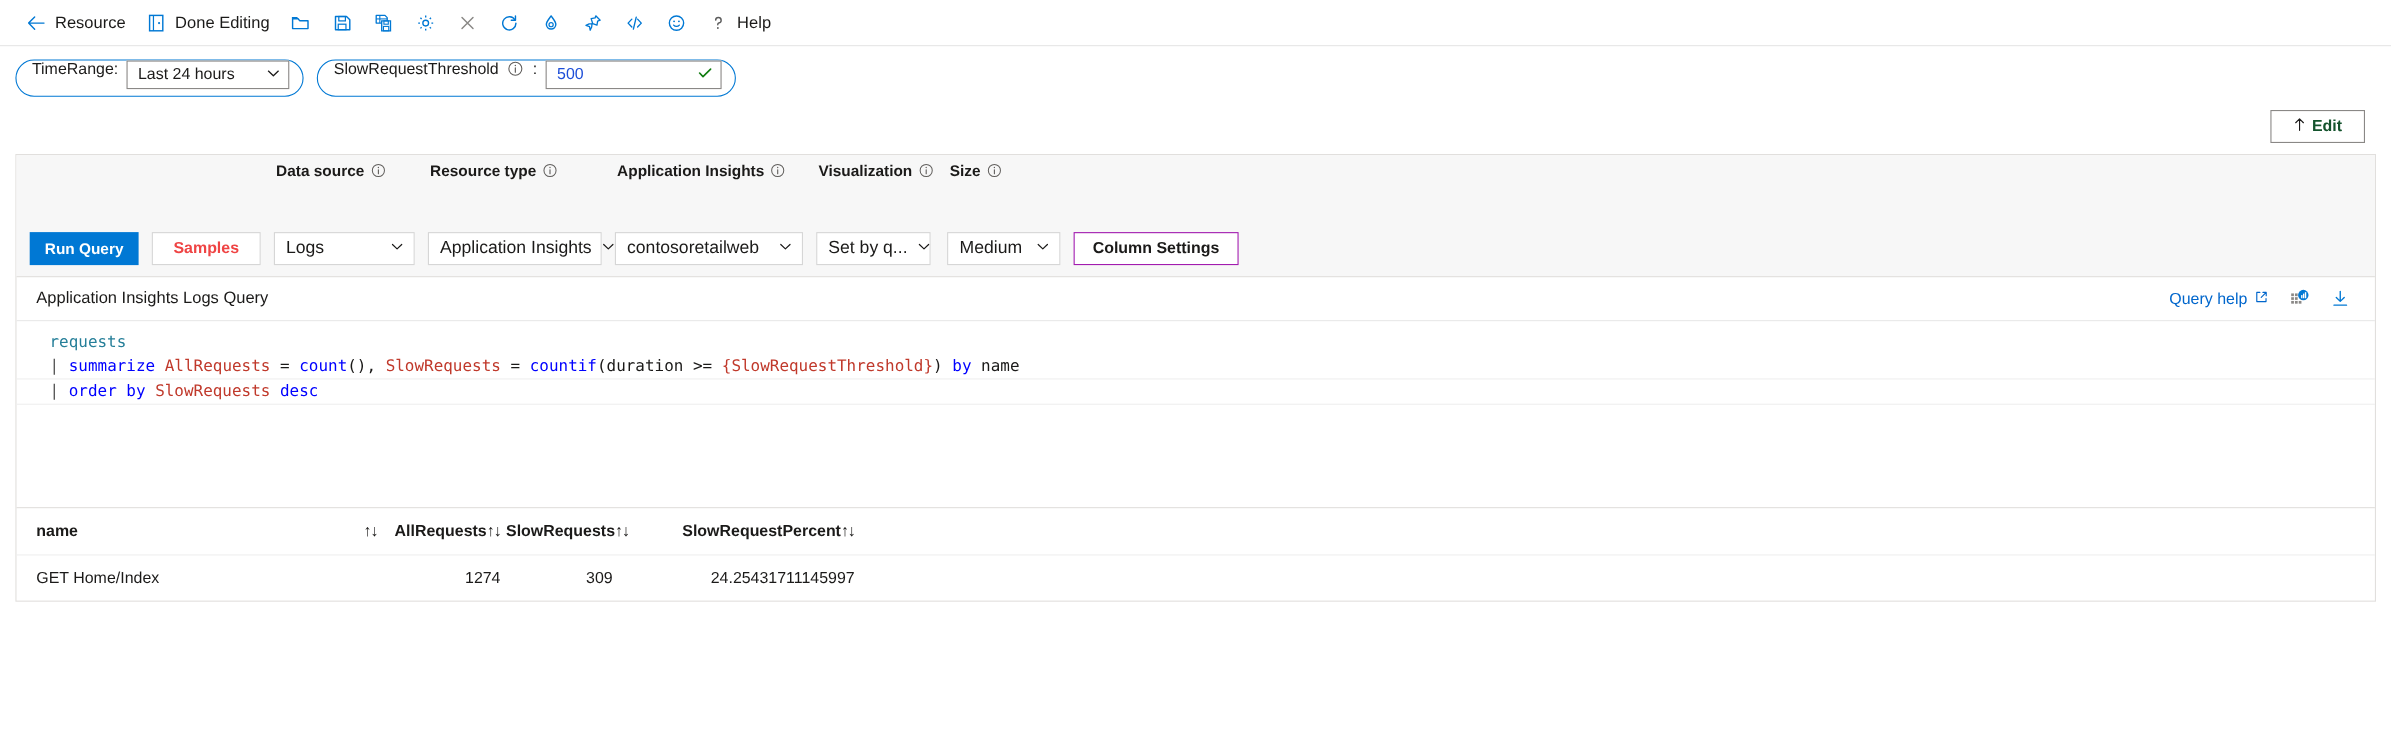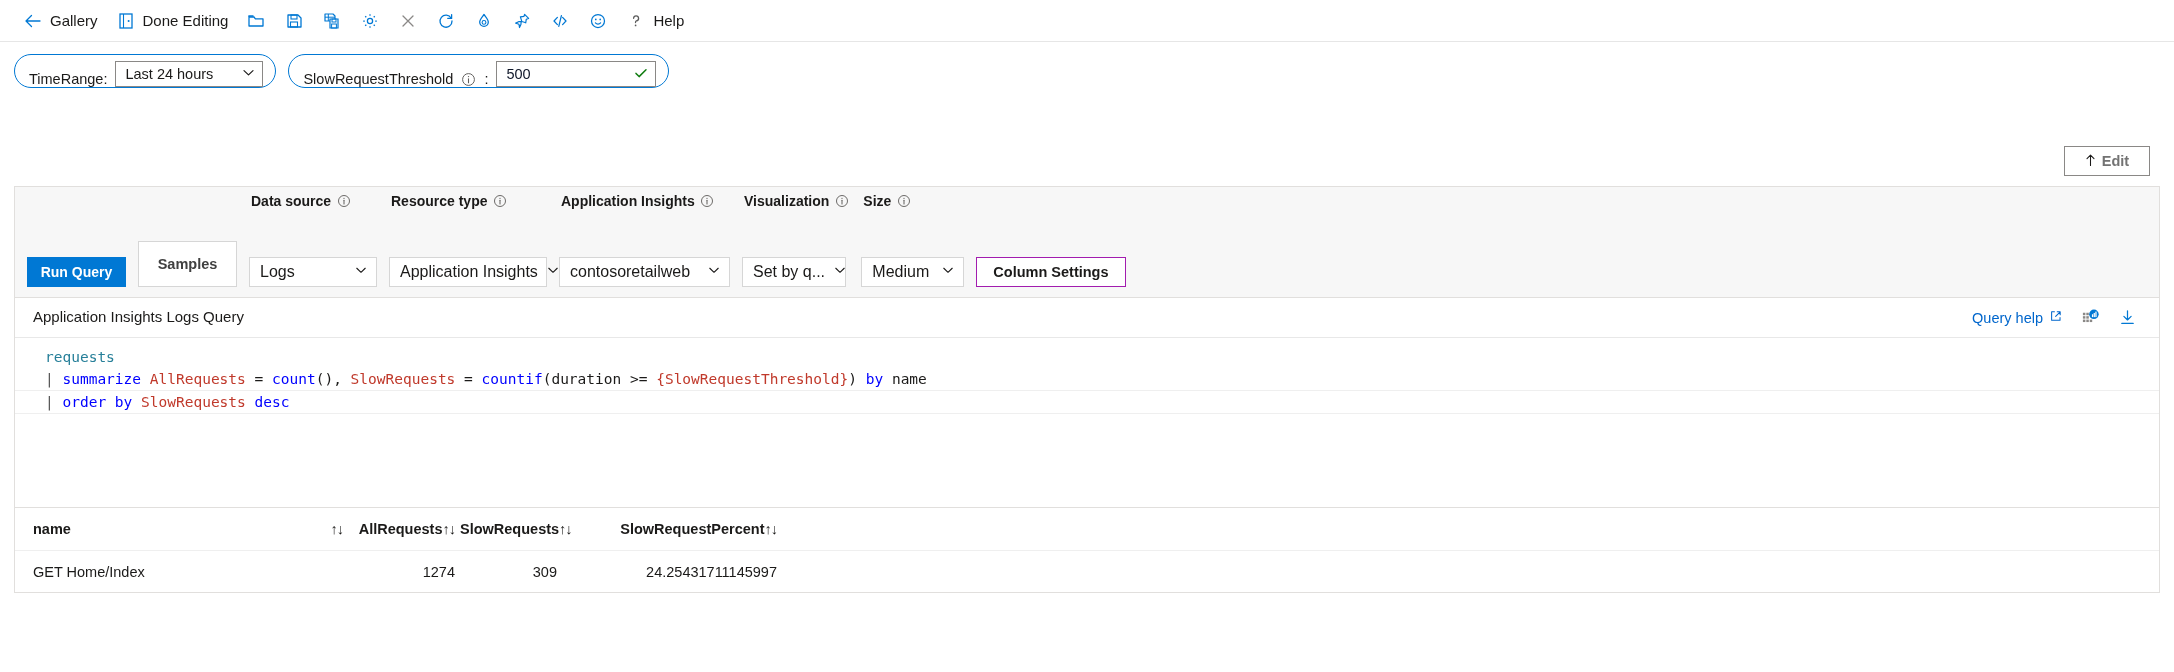--- a/index.html
+++ b/index.html
@@ -29,21 +29,21 @@
   }
   .tb-icon { display: flex; align-items: center; justify-content: center; width: 20px; height: 20px; }
   .tb-icon svg { display: block; }
 
   
   .params-row {
     display: flex; align-items: center; gap: 12px;
     padding: 12px 14px 0 14px;
   }
   .param-pill {
-    display: flex; align-items: flex-end;
+    display: flex; align-items: flex-start;
     border: 1px solid #0078d4;
     border-radius: 18px;
     height: 34px;
     padding: 0 12px 0 14px;
     gap: 8px;
     background: #fff;
   }
   .param-label { font-size: 14.5px; color: #1b1a19; white-space: nowrap; }
   .info-icon {
     display: inline-flex; align-items: center; justify-content: center;
@@ -53,32 +53,32 @@
     height: 26px; min-width: 148px;
     border: 1px solid #8a8886; background: #fff;
     display: flex; align-items: center; justify-content: space-between;
     padding: 0 6px 0 9px; font-size: 14.5px; color: #1b1a19;
     cursor: pointer; gap: 10px;
   }
   .param-input {
     height: 26px; width: 160px;
     border: 1px solid #8a8886; background: #fff;
     display: flex; align-items: center; justify-content: space-between;
-    padding: 0 6px 0 9px; font-size: 14.5px; color: #0f172a; gap: 6px;
+    padding: 0 6px 0 9px; font-size: 14.5px; color: #1d4ed8; gap: 6px;
   }
   .chev { flex: 0 0 auto; }
   .colon { font-size: 14.5px; color: #1b1a19; }
 
   
   .edit-row { display: flex; justify-content: flex-end; padding: 12px 24px 0 0; }
   .edit-btn {
     border: 1px solid #8a8886; background: #fff;
     height: 30px; min-width: 86px; padding: 0 14px;
     display: flex; align-items: center; justify-content: center; gap: 6px;
-    font-size: 14.5px; font-weight: bold; color: #737373; cursor: pointer; margin-top: 46px;
+    font-size: 14.5px; font-weight: bold; color: #14532d; cursor: pointer;
   }
 
   
   .card {
     margin: 10px 14px 0 14px;
     border: 1px solid #e1dfdd;
     background: #fff;
   }
   .query-toolbar {
     background: #f7f7f7;
@@ -92,22 +92,22 @@
     font-size: 14px; font-weight: bold; color: #1b1a19; white-space: nowrap;
     padding-left: 2px;
   }
   .run-btn {
     background: #0078d4; color: #fff; border: none;
     height: 30px; width: 99px; font-size: 14px; font-weight: bold;
     cursor: pointer; font-family: inherit;
   }
   .samples-btn {
     background: #fff; border: 1px solid #d6d6d6;
-    height: 46px; width: 99px; font-size: 14.5px; font-weight: bold;
-    color: #404040; cursor: pointer; font-family: inherit; margin-top: 31px;
+    height: 30px; width: 99px; font-size: 14.5px; font-weight: bold;
+    color: #ef4444; cursor: pointer; font-family: inherit; margin-top: 31px;
   }
   .colsettings-btn {
     background: #fff; border: 1px solid #a21caf;
     height: 30px; padding: 0 16px; font-size: 14.5px; font-weight: bold;
     color: #1b1a19; cursor: pointer; font-family: inherit; white-space: nowrap;
   }
   .qt-select {
     height: 30px; border: 1px solid #d6d6d6; background: #fff;
     display: flex; align-items: center; justify-content: space-between;
     padding: 0 8px 0 10px; font-size: 16px; color: #1b1a19; cursor: pointer; gap: 8px;
@@ -172,21 +172,21 @@
 <body>
 
 <div class="toolbar">
 
   <div class="tb-item">
     <span class="tb-icon">
       <svg width="20" height="20" viewBox="0 0 20 20">
           <path d="M8.5 4.5L3 10l5.5 5.5M3 10h14" stroke="#0078d4" stroke-width="1.3" fill="none" stroke-linecap="round" stroke-linejoin="round"></path>
         </svg>
     </span>
-    <span>Gallery</span>
+    <span>Resource</span>
   </div>
 
   <div class="tb-item">
     <span class="tb-icon">
       <svg width="20" height="20" viewBox="0 0 20 20">
           <rect x="4" y="3" width="12" height="14" stroke="#0078d4" stroke-width="1.3" fill="none"></rect>
           <circle cx="12.6" cy="10" r="1" fill="#0078d4"></circle>
           <line x1="7.5" y1="3" x2="7.5" y2="17" stroke="#0078d4" stroke-width="1.1"></line>
         </svg>
     </span>

